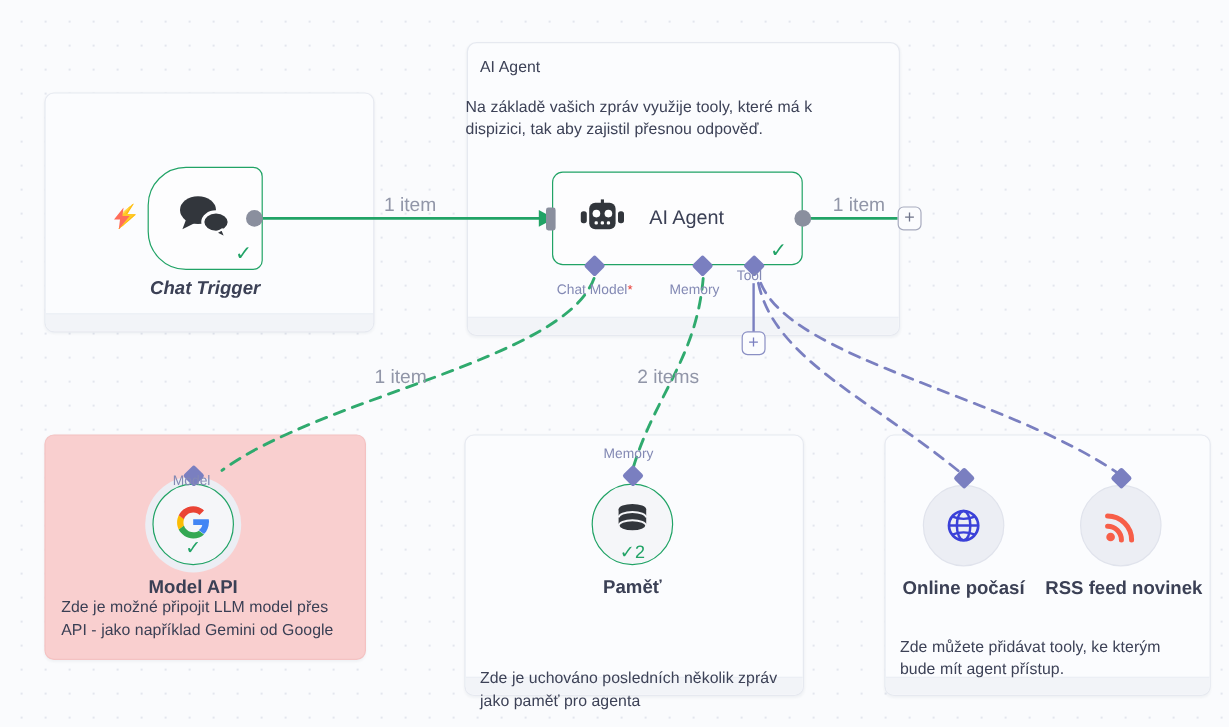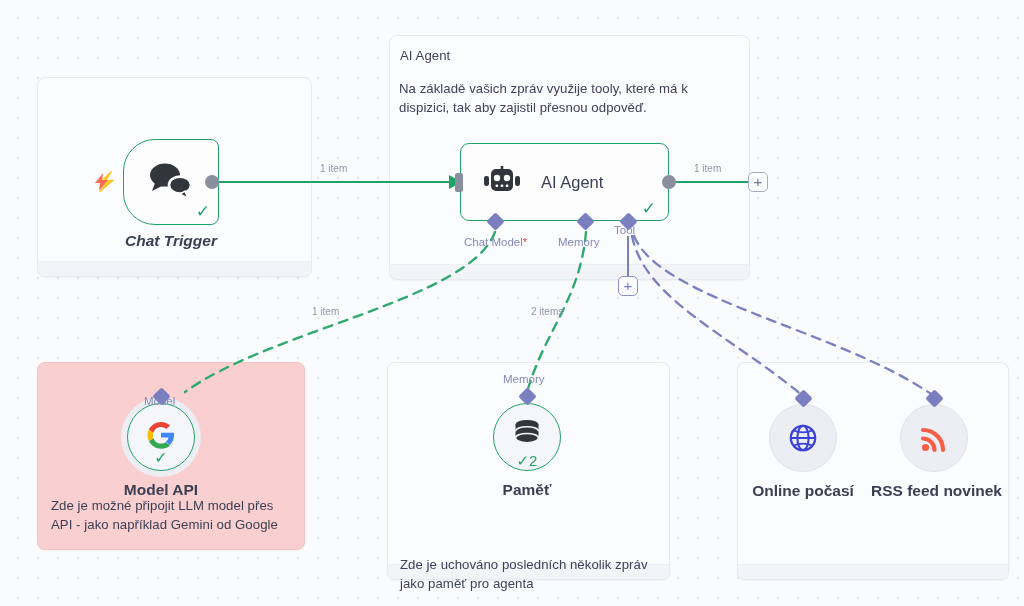--- a/index.html
+++ b/index.html
@@ -60,21 +60,21 @@
     position: absolute;
     left: 0; top: 0;
     width: 1024px; height: 606px;
     overflow: visible;
     pointer-events: none;
     z-index: 4;
   }
 
   .wire-label {
     position: absolute;
-    font-size: 10px;
+    font-size: 16px;
     color: #9196a8;
     white-space: nowrap;
     z-index: 6;
   }
 
   
   .node-trigger, .node-main {
     position: absolute;
     background: #fdfdfe;
     border: 1.7px solid #21a366;
@@ -202,29 +202,30 @@
 </style>
 </head>
 <body>
 
 <div id="canvas">
 
   <div class="sticky" style="left:37px; top:77px; width:275px; height:200px;"></div>
 
   <div class="sticky" style="left:389px; top:35px; width:361px; height:245px;"></div>
   <div class="sticky-text" style="left:400px; top:46px; width:330px;">AI Agent</div>
-  <div class="sticky-text" style="left:399px; top:79px; width:325px;">Na základě vašich zpráv využije tooly, které má k dispizici, tak aby zajistil přesnou odpověď.</div>
+  <div class="sticky-text" style="left:388px; top:79px; width:325px;">Na základě vašich zpráv využije tooly, které má k dispizici, tak aby zajistil přesnou odpověď.</div>
 
   <div class="sticky pink" style="left:37px; top:362px; width:268px; height:188px;"></div>
   <div class="sticky-text pinktxt" style="left:51px; top:496px; width:240px;">Zde je možné připojit LLM model přes API - jako například Gemini od Google</div>
 
   <div class="sticky" style="left:387px; top:362px; width:283px; height:218px;"></div>
   <div class="sticky-text" style="left:400px; top:555px; width:260px;">Zde je uchováno posledních několik zpráv jako paměť pro agenta</div>
 
   <div class="sticky" style="left:737px; top:362px; width:272px; height:218px;"></div>
+  <div class="sticky-text" style="left:750px; top:529px; width:250px;">Zde můžete přidávat tooly, ke kterým bude mít agent přístup.</div>
 
   <svg id="wires">
 
     <line x1="219" y1="182" x2="455" y2="182" stroke="#21a366" stroke-width="2.2"></line>
     <polygon points="449,175 462,182 449,189" fill="#21a366"></polygon>
 
     <line x1="669" y1="182" x2="748" y2="182" stroke="#21a366" stroke-width="2.2"></line>
 
     <path d="M 495,232 C 470,300 270,330 185,392" fill="none" stroke="#2faa6e" stroke-width="2.4" stroke-dasharray="9 7" stroke-linecap="round"></path>
 

